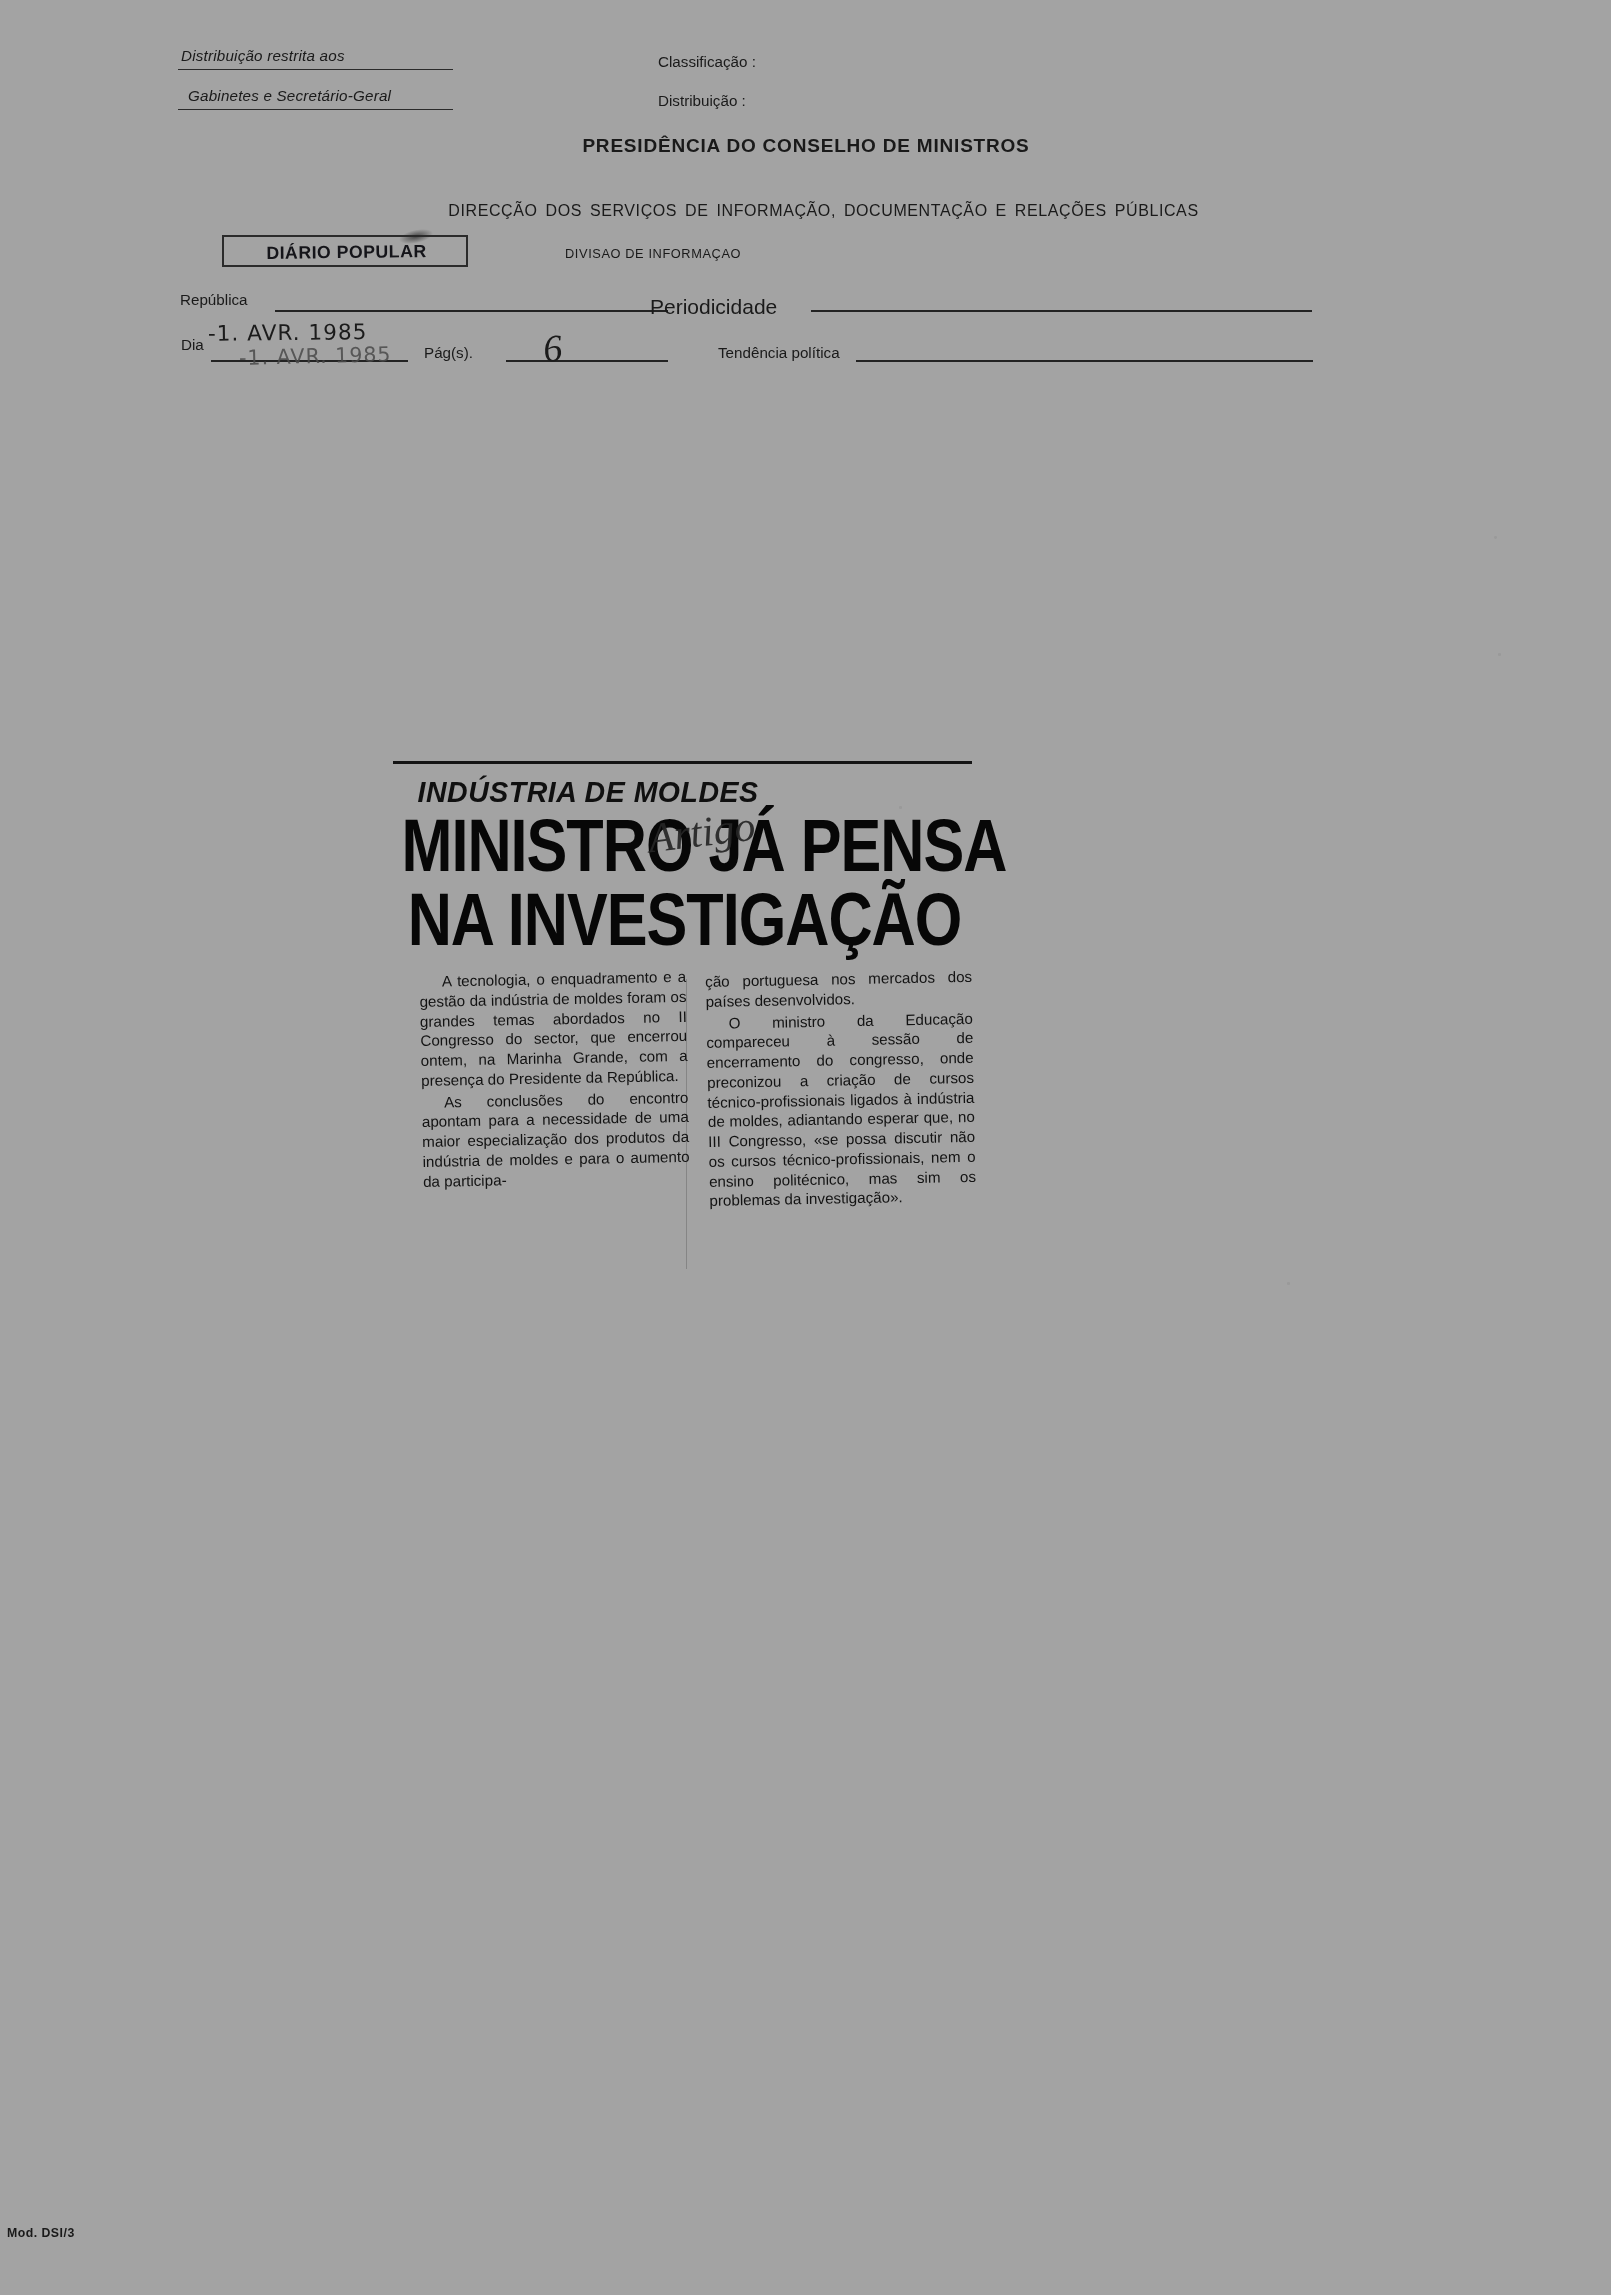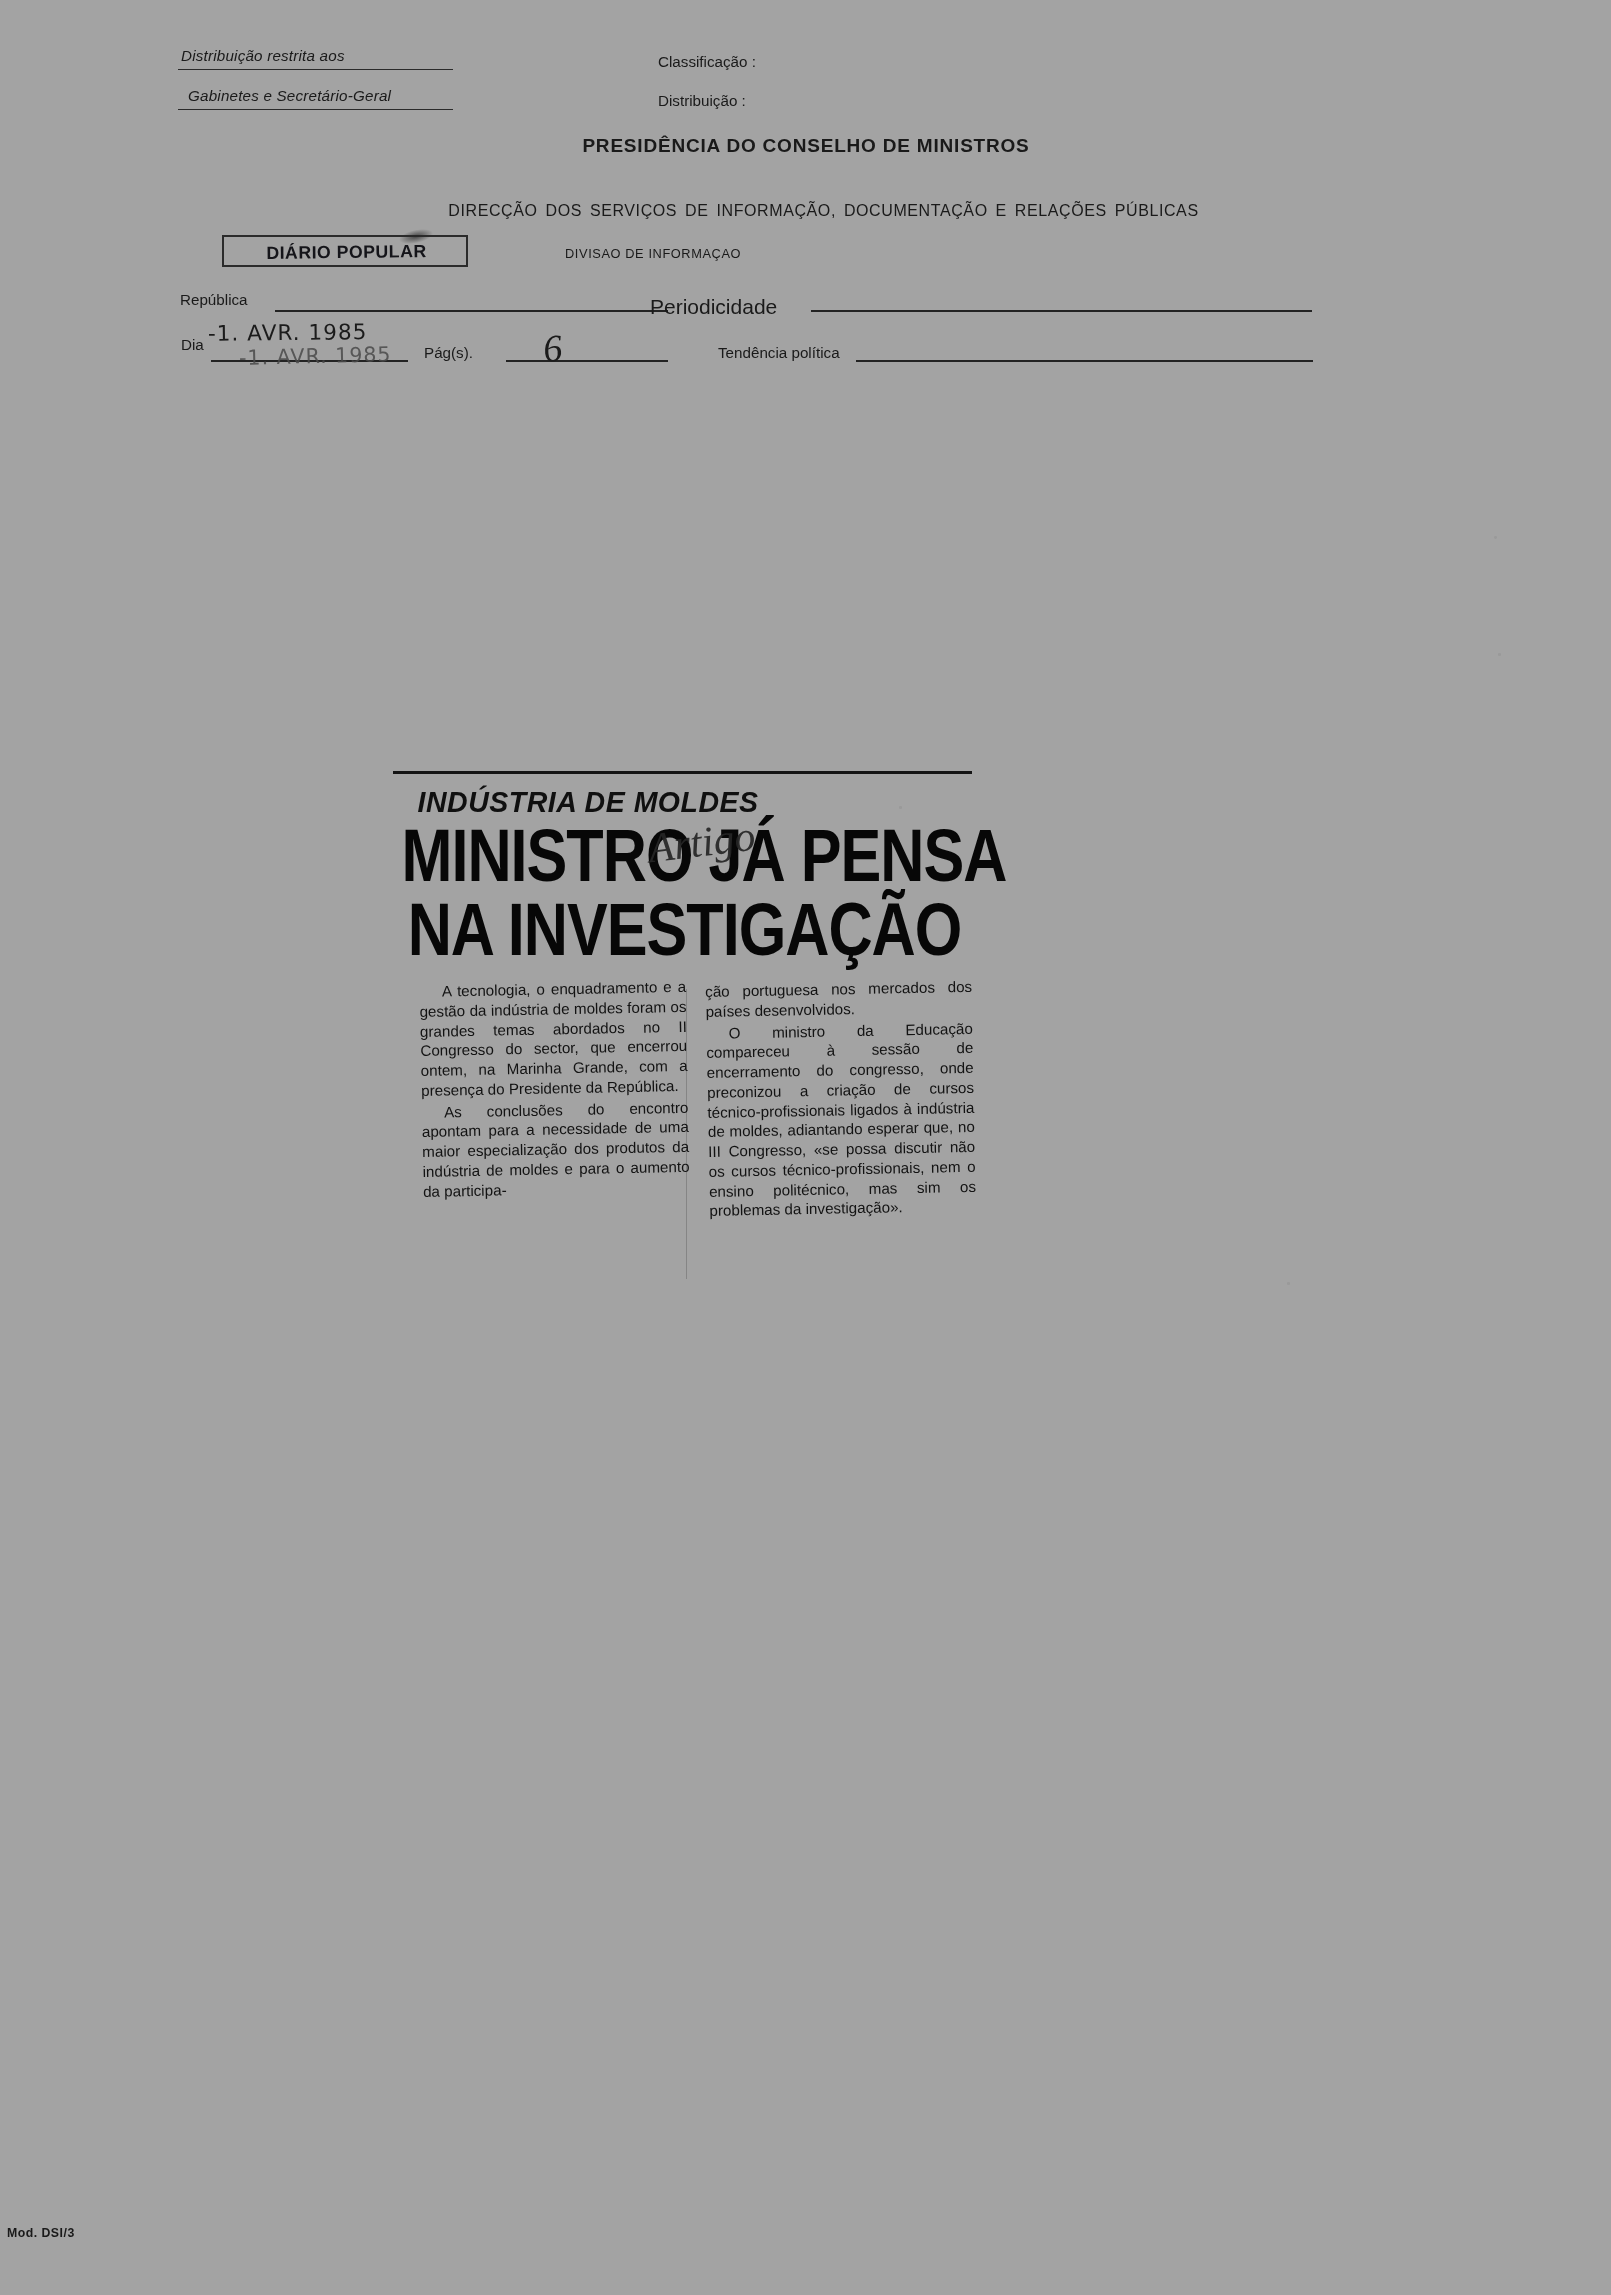--- a/index.html
+++ b/index.html
@@ -258,21 +258,20 @@
     transform: rotate(-6deg);
   }
 
   
   .clip {
     position: absolute;
     left: 393px;
     top: 761px;
     width: 579px;
     height: 550px;
-    margin-top: 10px;
   }
   .clip-rule-top {
     position: absolute;
     left: 0;
     top: 0;
     width: 579px;
     height: 3.4px;
     background: #141414;
   }
   .clip-kicker {

